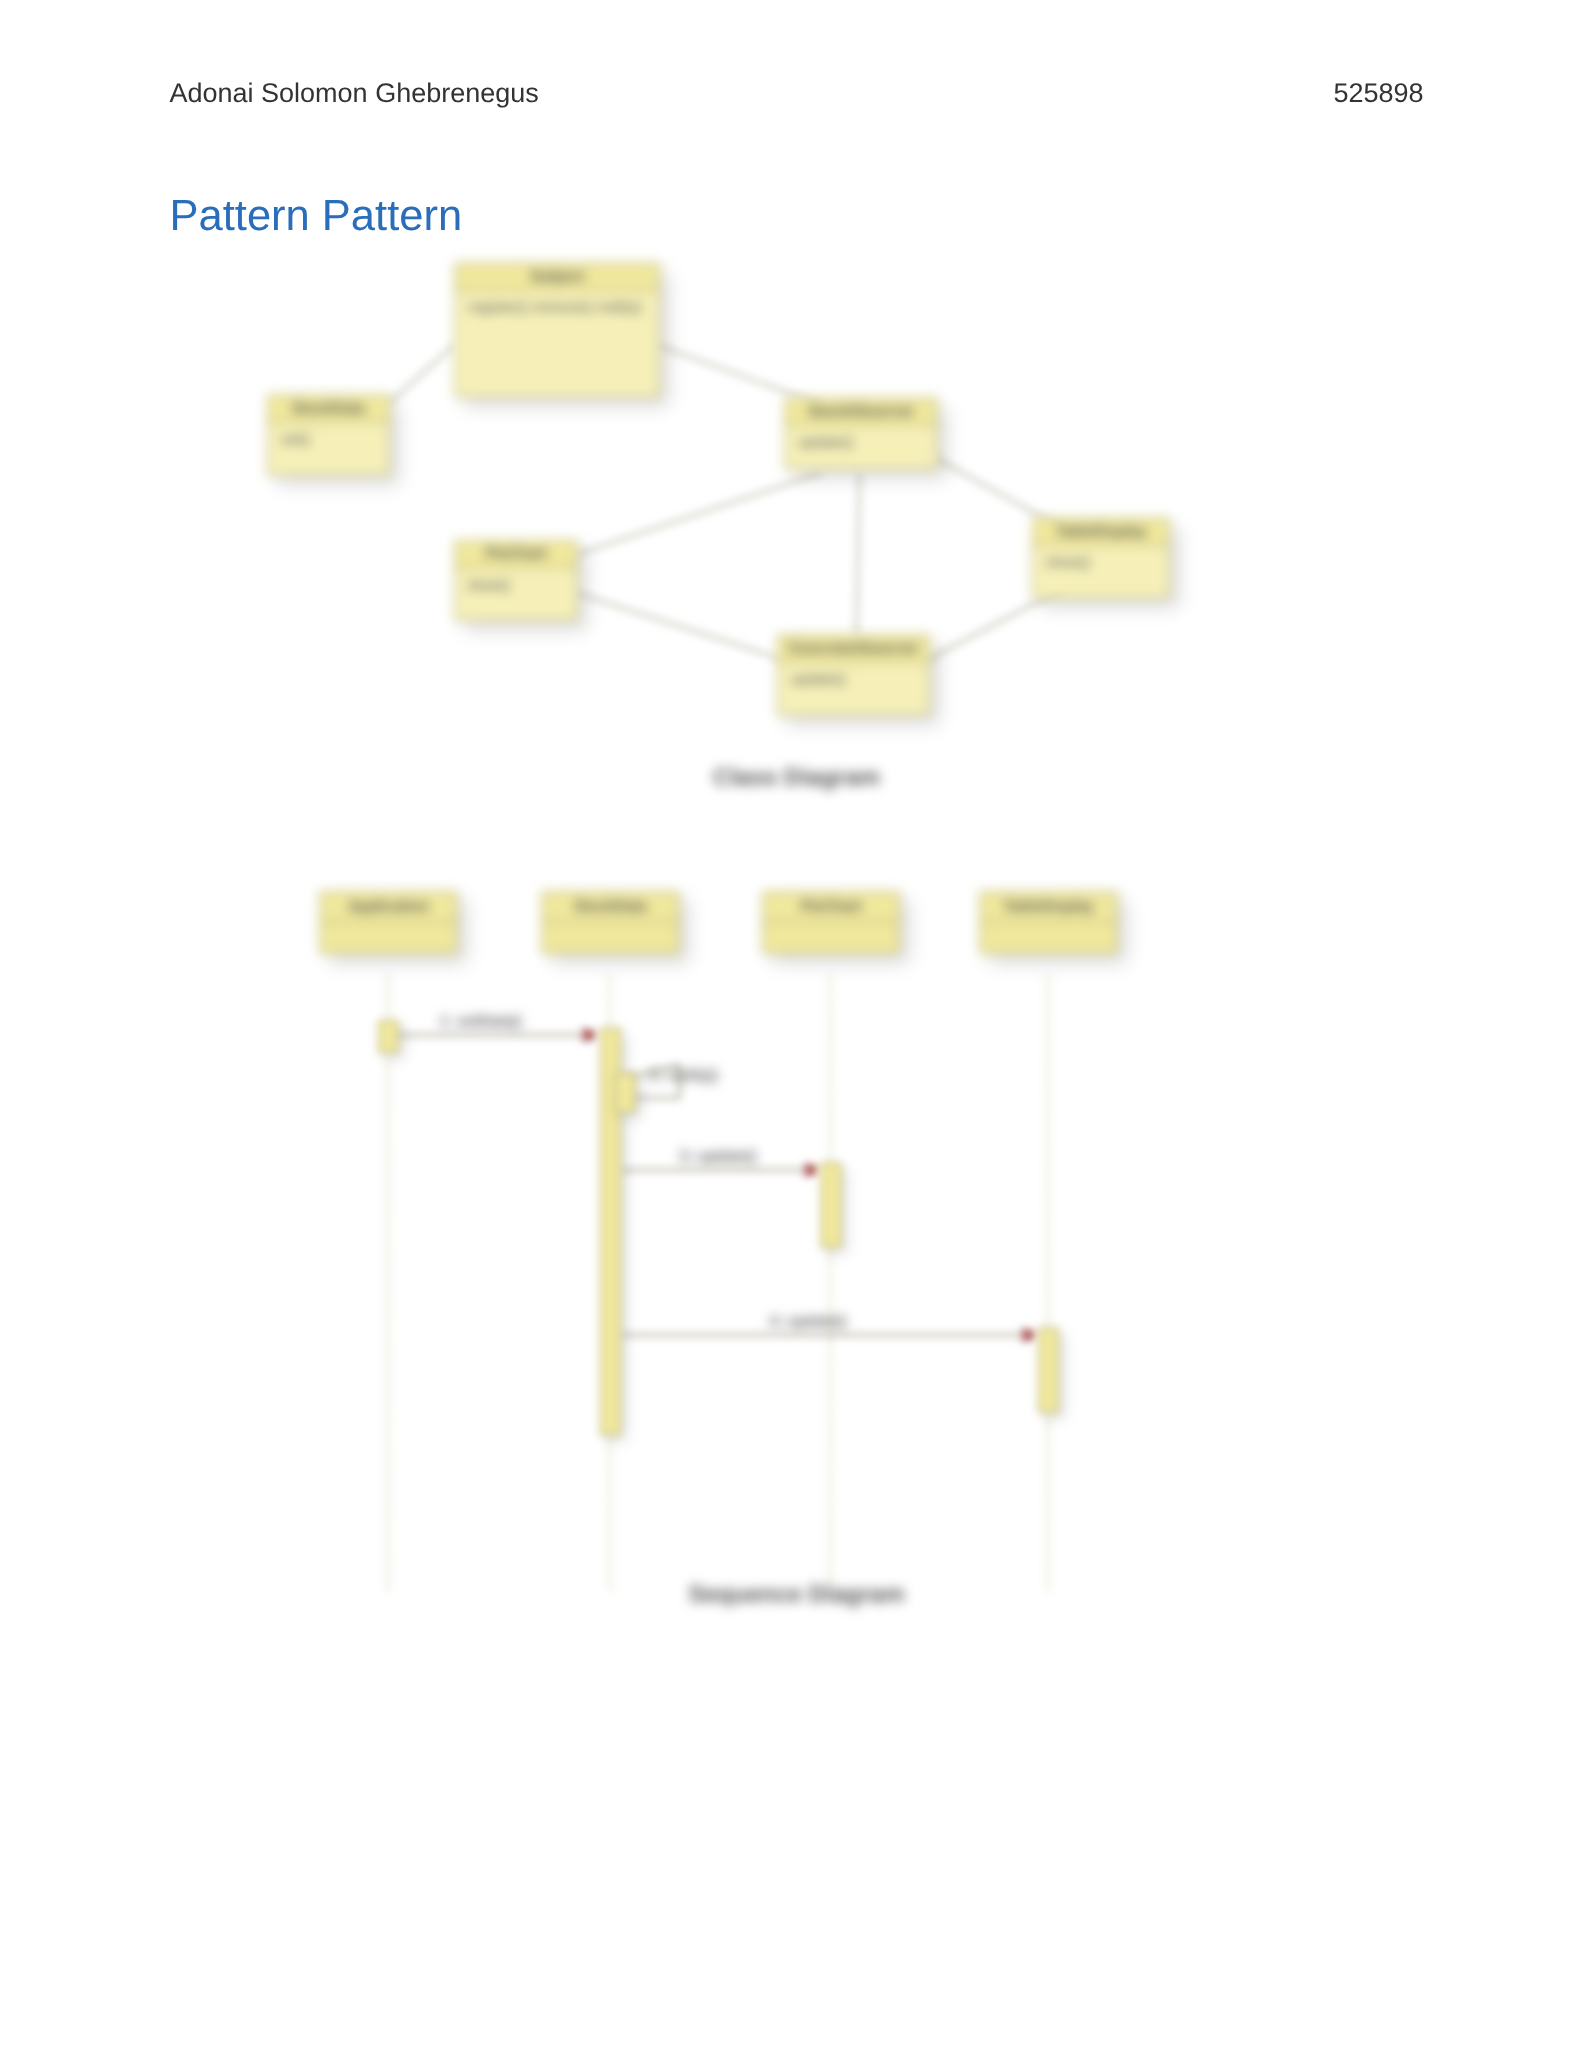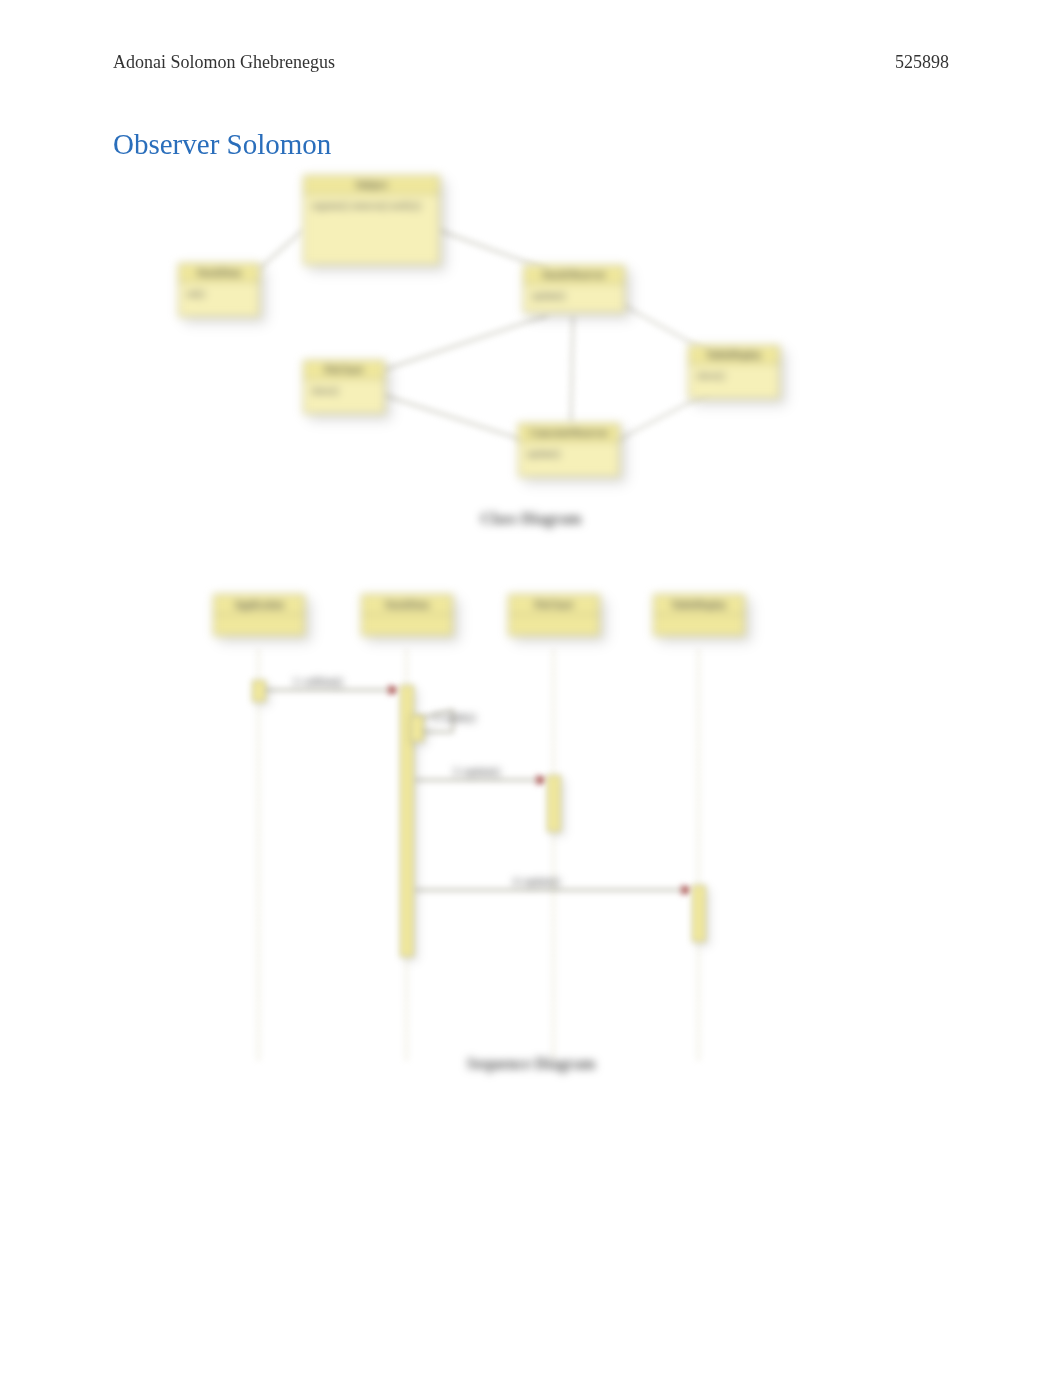--- a/index.html
+++ b/index.html
@@ -5,21 +5,21 @@
   html, body {
     margin: 0;
     padding: 0;
     background: #fafafa;
   }
   .page {
     width: 1062px;
     height: 1377px;
     background: #ffffff;
     position: relative;
-    font-family: Liberation Serif, serif;
+    font-family: Liberation Sans, sans-serif;
     color: #333;
     box-sizing: border-box;
     padding-left: 20px;
   }
   .header {
     position: absolute;
     top: 52px;
     left: 113px;
     right: 113px;
     display: flex;
@@ -153,21 +153,21 @@
 </head>
 <body>
 
 <div class="page">
 
   <div class="header">
     <span>Adonai Solomon Ghebrenegus</span>
     <span>525898</span>
   </div>
 
-  <div class="title">Observer Solomon</div>
+  <div class="title">Pattern Pattern</div>
 
   <div class="diagram-area class-diagram-area">
     <svg class="connectors">
       <line x1="190" y1="55" x2="145" y2="95"></line>
       <line x1="325" y1="55" x2="435" y2="95"></line>
       <line x1="435" y1="140" x2="270" y2="195"></line>
       <line x1="460" y1="140" x2="458" y2="248"></line>
       <line x1="510" y1="130" x2="600" y2="180"></line>
       <line x1="270" y1="220" x2="410" y2="265"></line>
       <line x1="505" y1="265" x2="600" y2="215"></line>

